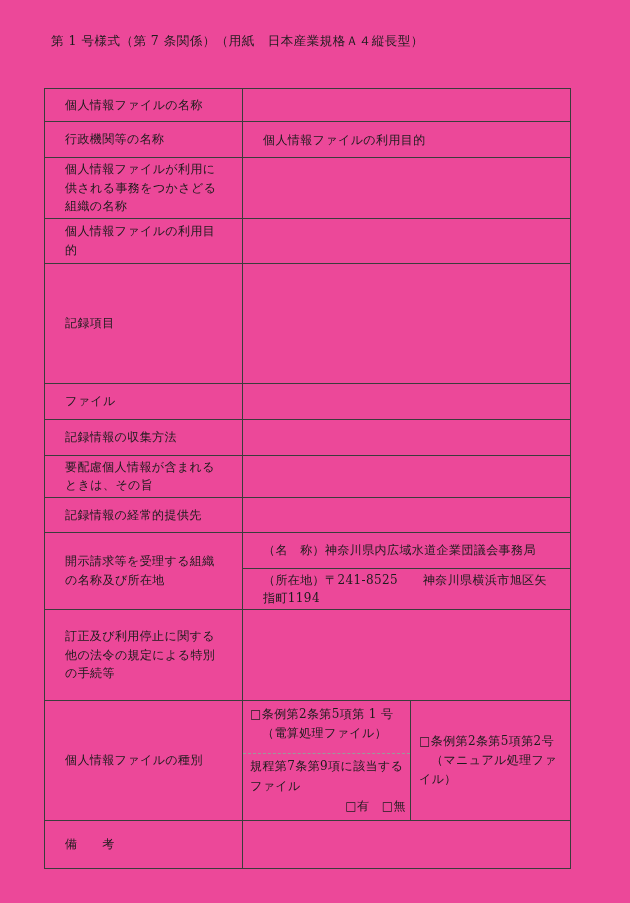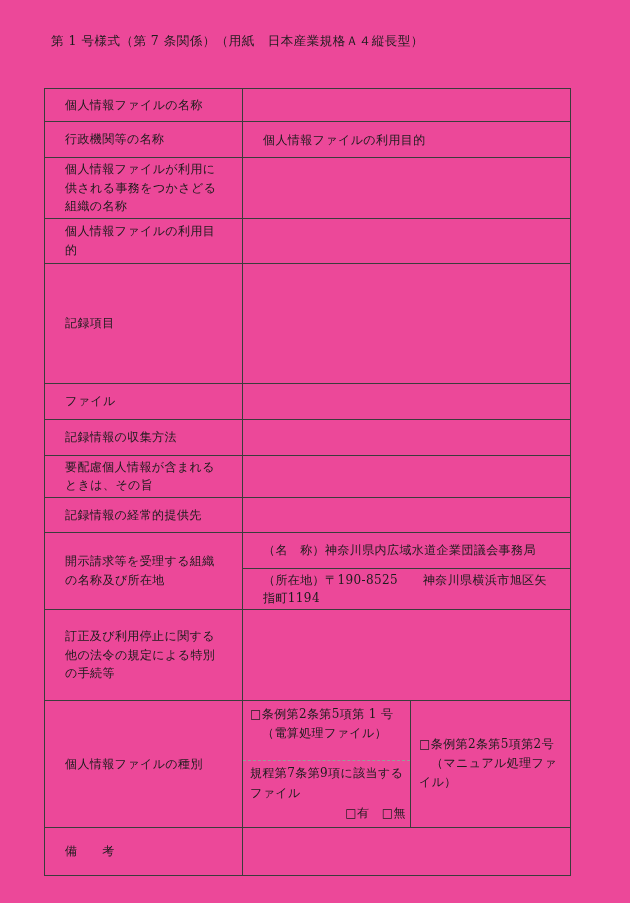--- a/index.html
+++ b/index.html
@@ -51,21 +51,21 @@
     line-height: 1.55;
     padding-left: 6px;
   }
   .val {
     padding-left: 8px;
     line-height: 1.5;
   }
   
   td.type-left { padding: 0; vertical-align: top; }
   .type-top {
-    padding: 4px 4px 17px 7px;
+    padding: 4px 4px 10px 7px;
     border-bottom: 1px dashed #9a9a9a;
     line-height: 1.6;
   }
   .indent1 { padding-left: 12px; }
   .type-bottom {
     padding: 3px 4px 3px 7px;
     line-height: 1.65;
   }
   .opts-center { text-align: right; }
   td.type-right {
@@ -136,21 +136,21 @@
         <td class="lbl">記録情報の経常的提供先</td>
         <td class="val" colspan="2"></td>
       </tr>
 
       <tr style="height:36px">
         <td class="lbl" rowspan="2">開示請求等を受理する組織の名称及び所在地</td>
         <td class="val" colspan="2">（名　称）神奈川県内広域水道企業団議会事務局</td>
       </tr>
 
       <tr style="height:37px">
-        <td class="val" colspan="2">（所在地）〒190-8525　　神奈川県横浜市旭区矢指町1194</td>
+        <td class="val" colspan="2">（所在地）〒241-8525　　神奈川県横浜市旭区矢指町1194</td>
       </tr>
 
       <tr style="height:91px">
         <td class="lbl">訂正及び利用停止に関する他の法令の規定による特別の手続等</td>
         <td class="val" colspan="2"></td>
       </tr>
 
       <tr style="height:96px">
         <td class="lbl">個人情報ファイルの種別</td>
         <td class="type-left">

